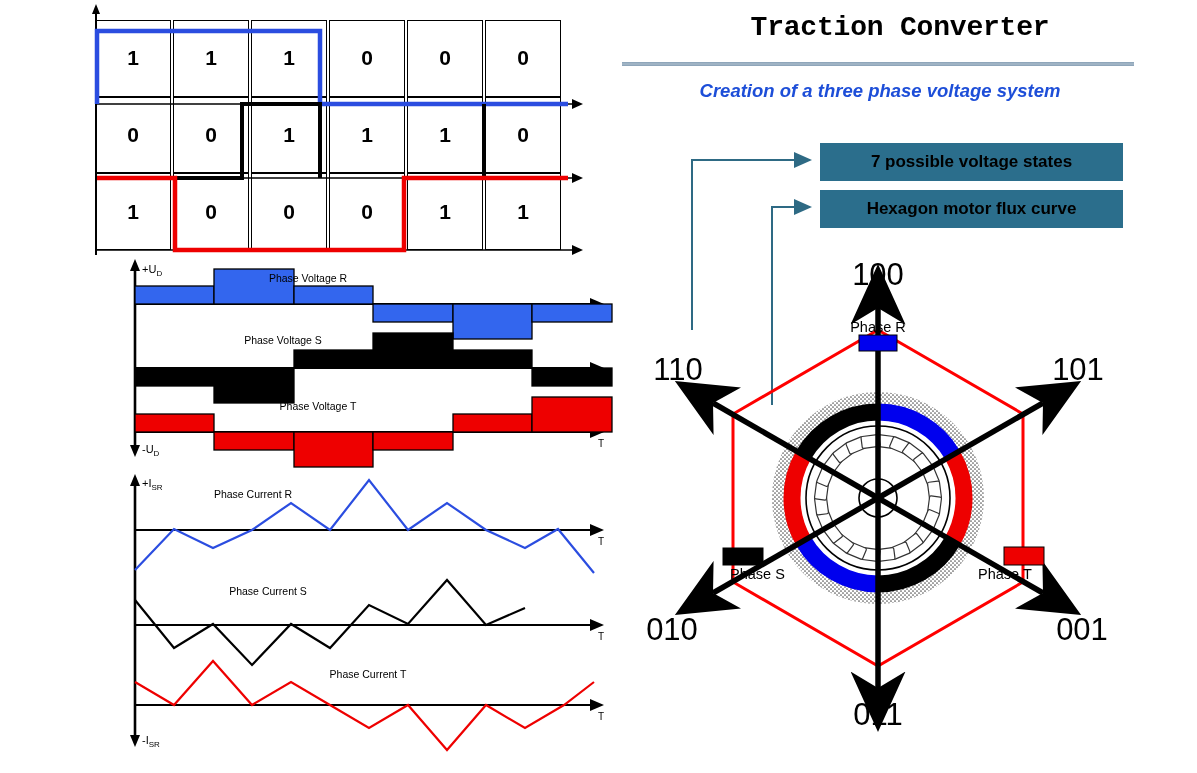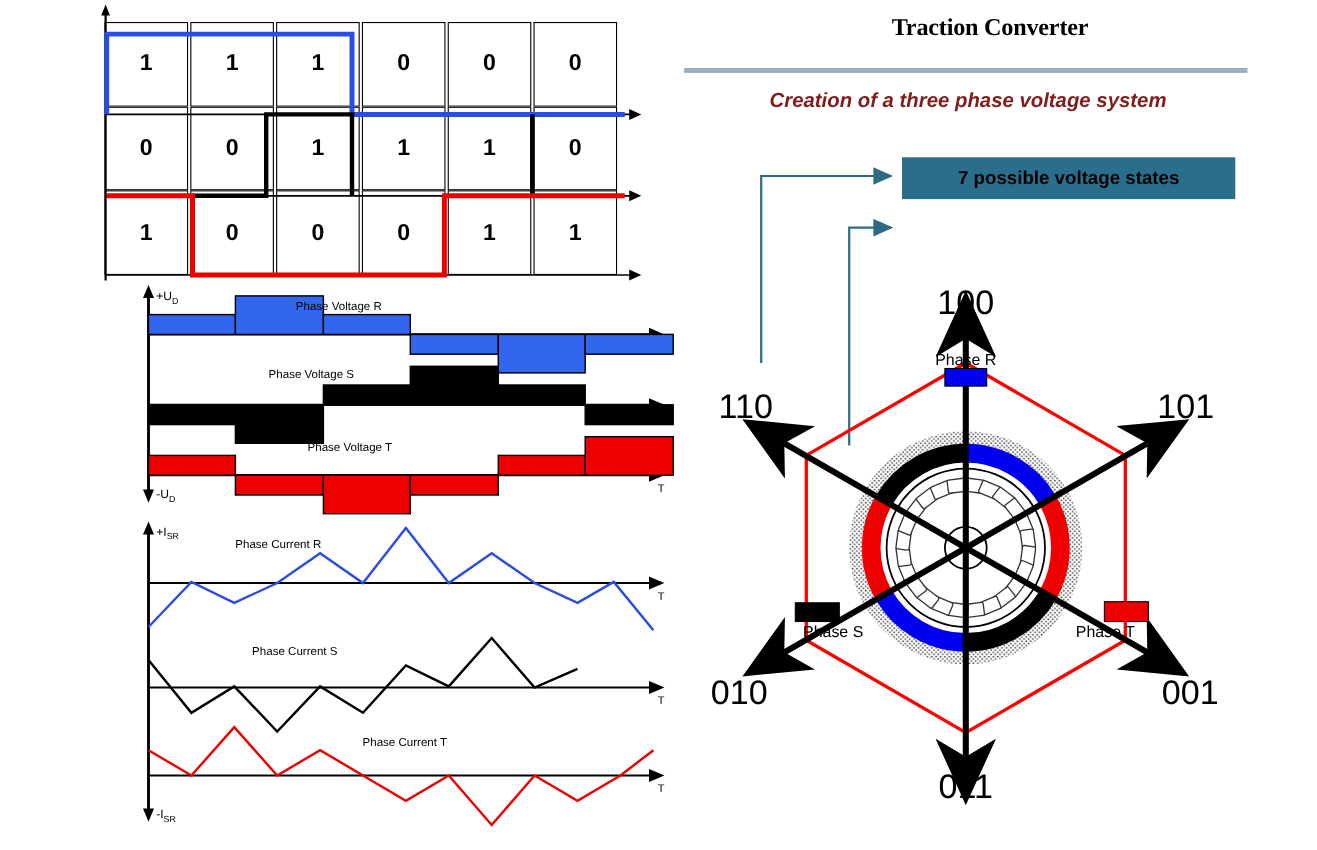--- a/index.html
+++ b/index.html
@@ -36,34 +36,34 @@
   .axlabel { font-size: 11px; font-family: "Liberation Sans", sans-serif; fill: #000; }
   .wavetitle { font-size: 10.5px; font-family: "Liberation Sans", sans-serif; fill: #000; }
   .tlabel { font-size: 10px; font-family: "Liberation Sans", sans-serif; fill: #000; }
 
   
   #right-panel { position: absolute; left: 600px; top: 0; width: 597px; height: 773px; }
 
   #title {
     position: absolute; left: 65px; top: 12px; width: 470px;
     text-align: center;
-    font-size: 22px; font-weight: bold; color: #000;
-    font-family: Liberation Serif, serif;
+    font-size: 28px; font-weight: bold; color: #000;
+    font-family: Liberation Mono, monospace;
     letter-spacing: -0.2px;
   }
   #title-rule {
     position: absolute; left: 22px; top: 62px; width: 512px; height: 4px;
     background: #9fb3c4;
     border-top: 1px solid #8fa6ba;
     border-bottom: 1px solid #8fa6ba;
   }
   #subtitle {
     position: absolute; left: 20px; top: 80px; width: 520px;
     text-align: center;
-    font-size: 18.5px; font-weight: bold; font-style: italic; color: #7f1d1d;
+    font-size: 18.5px; font-weight: bold; font-style: italic; color: #1d4ed8;
     font-family: "Liberation Sans", sans-serif;
   }
 
   .callout {
     position: absolute;
     background: #2b6e8c;
     color: #000;
     font-size: 17px; font-weight: bold;
     font-family: "Liberation Sans", sans-serif;
     display: flex; align-items: center; justify-content: center;
@@ -235,20 +235,21 @@
     </div>
   </div>
 
   <div id="right-panel">
 
     <div id="title">Traction Converter</div>
     <div id="title-rule"></div>
     <div id="subtitle">Creation of a three phase voltage system</div>
 
     <div class="callout" id="callout-0">7 possible voltage states</div>
+    <div class="callout" id="callout-1">Hexagon motor flux curve</div>
 
     <svg id="leaders" viewBox="0 0 597 773">
       <defs>
         <marker id="arrTeal" markerWidth="9" markerHeight="8" refX="8" refY="4" orient="auto">
           <path d="M0,0 L9,4 L0,8 Z" fill="#2e6a84"></path>
         </marker>
       </defs>
       <polyline points="92,330 92,160 210,160" fill="none" stroke="#2e6a84" stroke-width="2" marker-end="url(#arrTeal)"></polyline>
       <polyline points="172,405 172,207 210,207" fill="none" stroke="#2e6a84" stroke-width="2" marker-end="url(#arrTeal)"></polyline>
     </svg>

